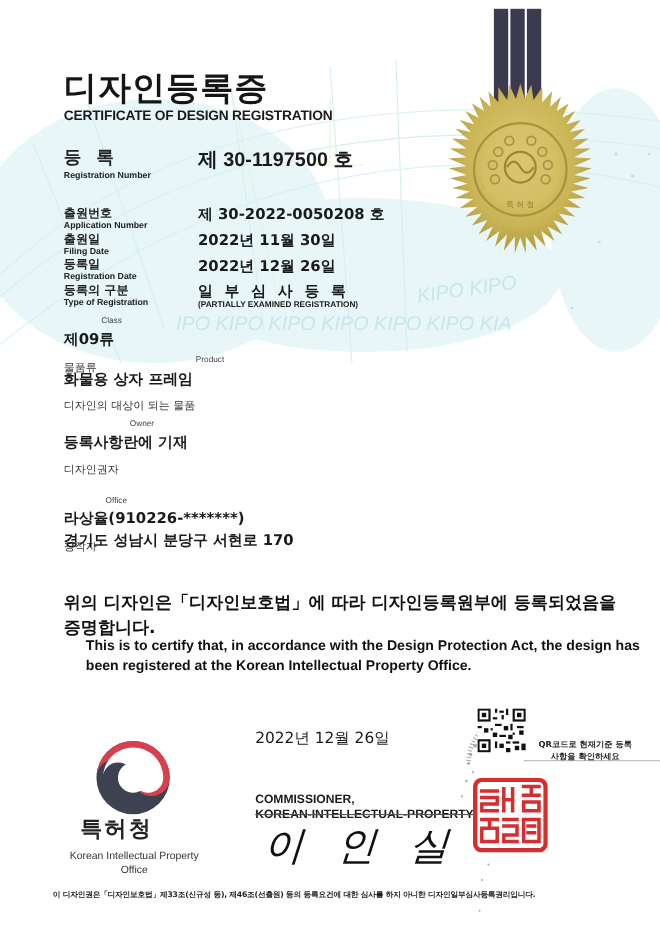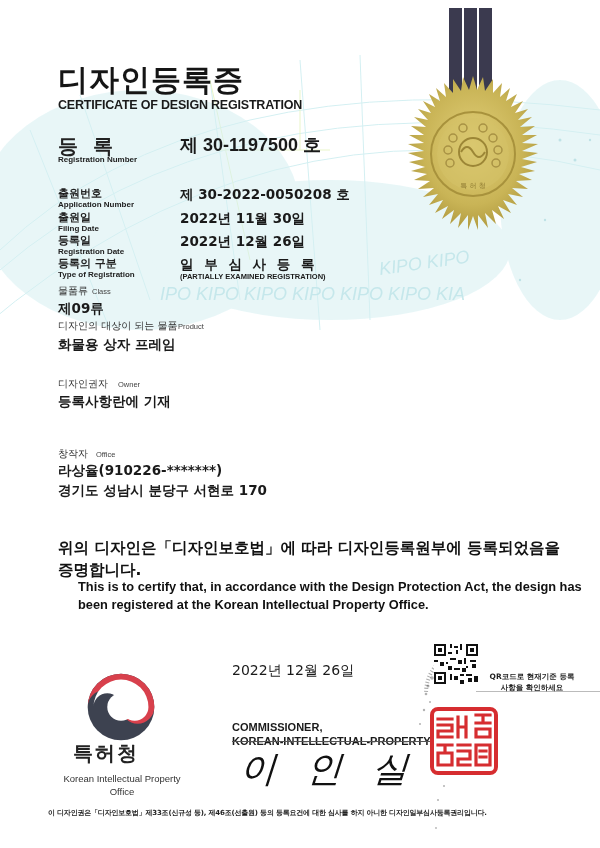--- a/index.html
+++ b/index.html
@@ -9,27 +9,27 @@
   .page { position: absolute; left: 0; top: 0; width: 600px; height: 848px; background: #fff; overflow: hidden; }
 
   
   .watermark { position: absolute; left: 0; top: 0; width: 600px; height: 848px; pointer-events: none; }
 
   .abs { position: absolute; white-space: nowrap; }
 
   .title-ko { left: 58px; top: 60px; font-size: 30px; font-weight: bold; letter-spacing: 1px; color: #151515; }
   .title-en { left: 58px; top: 98px; font-size: 12.5px; font-weight: bold; letter-spacing: -0.2px; color: #1a1a1a; font-family: "Liberation Sans", sans-serif; }
 
-  .lbl-ko-big { font-size: 20px; font-weight: bold; color: #222; letter-spacing: 4px; }
+  .lbl-ko-big { font-size: 16px; font-weight: bold; color: #222; letter-spacing: 4px; }
   .lbl-ko { font-size: 11px; font-weight: bold; color: #222; }
   .lbl-en { font-size: 8px; font-weight: bold; color: #222; font-family: "Liberation Sans", sans-serif; }
   .val-big { font-size: 18px; font-weight: bold; color: #1a1a1a; font-family: "Liberation Sans", sans-serif; text-align: center; }
   .val { font-size: 13.5px; font-weight: bold; color: #1a1a1a; }
   .val-sub { font-size: 7.5px; font-weight: bold; color: #1a1a1a; font-family: "Liberation Sans", sans-serif; }
-  .lbl-light { font-size: 10px; color: #333; }
+  .lbl-light { font-size: 10px; color: #333; margin-top: 43px; }
   .lbl-light-en { font-size: 7.5px; color: #444; font-family: "Liberation Sans", sans-serif; }
 
   .cert-ko { left: 58px; top: 537px; font-size: 15.5px; font-weight: bold; line-height: 22px; color: #111; white-space: normal; width: 520px; }
   .cert-en { left: 58px; top: 578px; font-size: 12.8px; font-weight: bold; line-height: 18px; color: #111; white-space: normal; width: 530px; font-family: "Liberation Sans", sans-serif; margin-left: 20px; }
 
   .issue-date { left: 232px; top: 662px; font-size: 14px; color: #1a1a1a; }
   .commissioner-ko { left: 232px; top: 693px; font-size: 19px; font-weight: bold; letter-spacing: 1px; color: #151515; }
   .commissioner-en1 { left: 232px; top: 721px; font-size: 11px; font-weight: bold; color: #1a1a1a; font-family: Liberation Sans, sans-serif; }
   .commissioner-en2 { left: 232px; top: 735px; font-size: 11px; font-weight: bold; color: #1a1a1a; font-family: "Liberation Sans", sans-serif; text-decoration: line-through; text-decoration-color: #555; }
 

